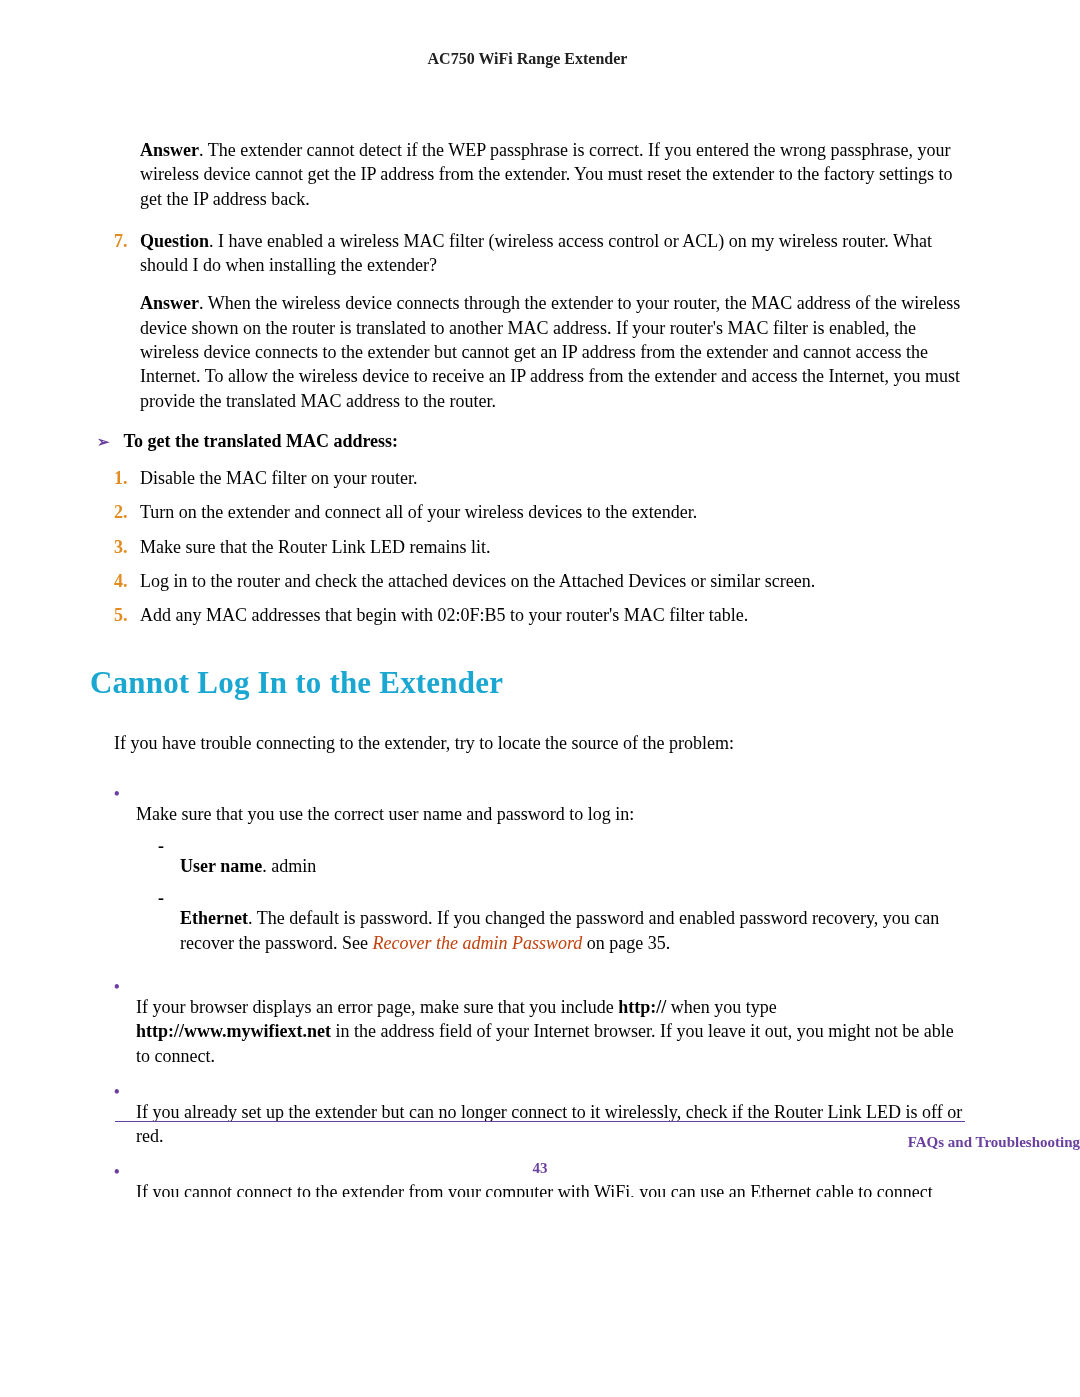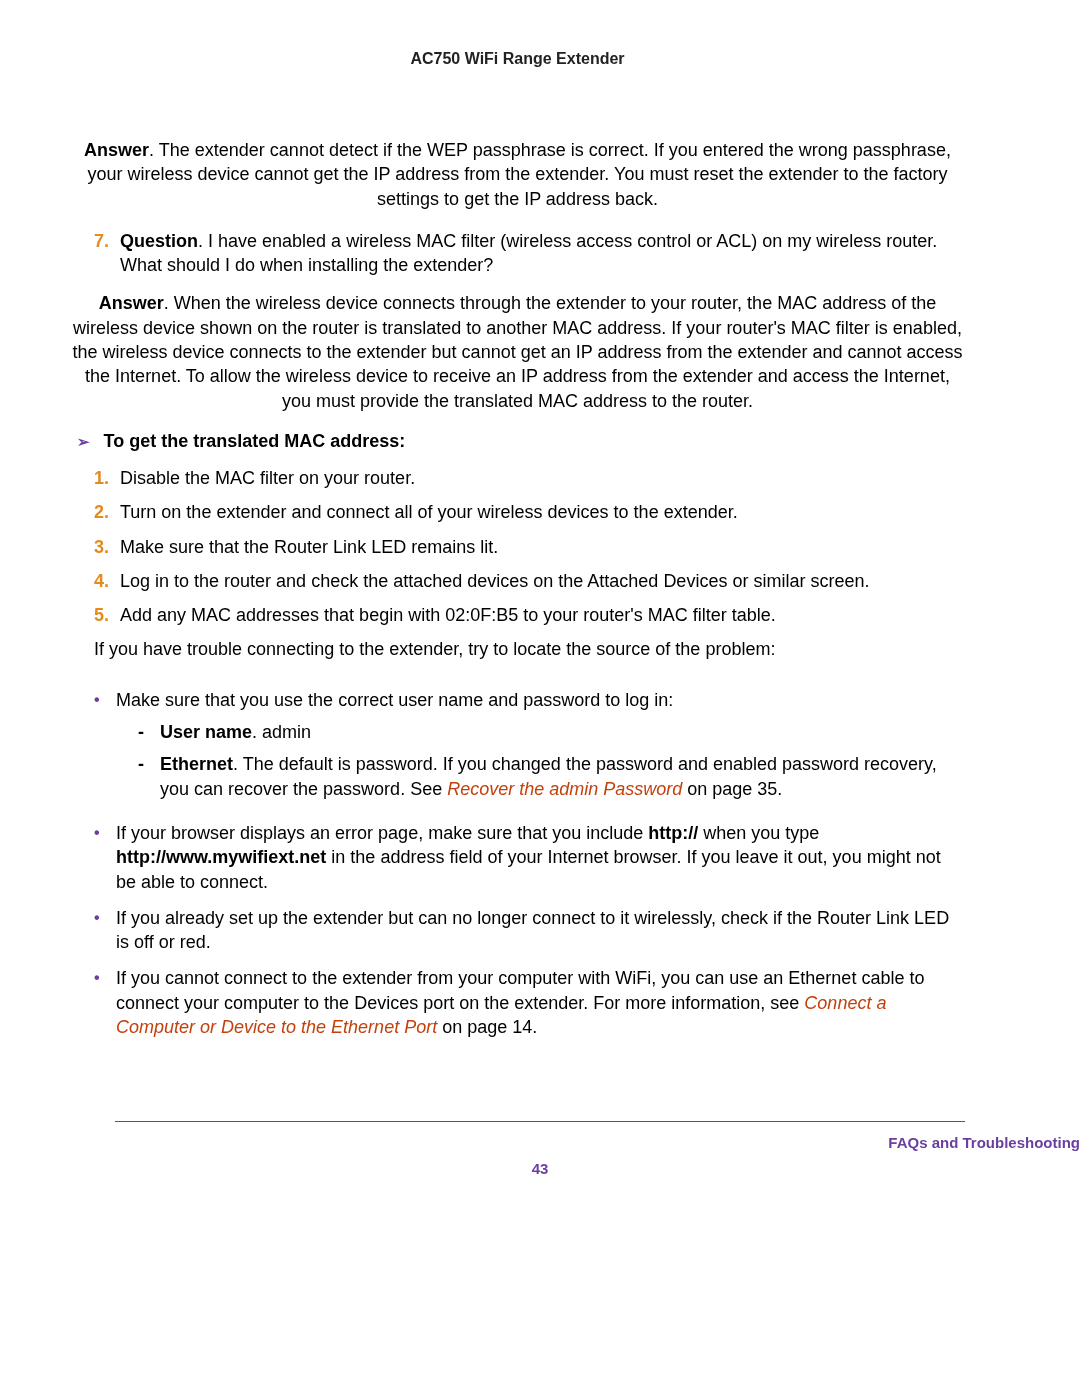--- a/index.html
+++ b/index.html
@@ -8,37 +8,38 @@
     padding: 0;
     background: #ffffff;
     font-family: Arial, Helvetica, sans-serif;
     color: #000;
   }
   .page {
     width: 1080px;
     height: 1197px;
     position: relative;
     box-sizing: border-box;
-    padding: 50px 115px 60px 70px;
+    padding: 50px 115px 60px 90px;
+    font-family: Liberation Serif, serif;
   }
   .doc-header {
     text-align: center;
     font-weight: bold;
     font-size: 16px;
     color: #222;
     margin-bottom: 70px;
   }
   .body-text {
     font-size: 18px;
     line-height: 1.35;
     color: #000;
   }
   .indent-block {
+    margin-left: 50px;
     margin-bottom: 18px;
-    text-align: center;
   }
   .num-item {
     display: flex;
     margin-left: 24px;
     margin-bottom: 14px;
   }
   .num-item .num {
     color: #e38b1f;
     font-weight: bold;
     min-width: 26px;
@@ -98,21 +99,21 @@
     line-height: 1.35;
   }
   .bullet .dot {
     color: #6a3fa0;
     min-width: 22px;
     flex-shrink: 0;
     font-size: 16px;
     line-height: 1.5;
     font-weight: bold;
   }
-  .bullet .txt { flex: 1; }
+  .bullet .txt { flex: 1; margin-top: 20px; }
   .sub-bullet {
     display: flex;
     margin: 8px 0 8px 22px;
     font-size: 18px;
     line-height: 1.35;
   }
   .sub-bullet .dash {
     font-weight: bold;
     min-width: 22px;
     flex-shrink: 0;
@@ -192,20 +193,21 @@
     <div class="step">
       <div class="num">4.</div>
       <div class="txt">Log in to the router and check the attached devices on the Attached Devices or similar screen.</div>
     </div>
     <div class="step">
       <div class="num">5.</div>
       <div class="txt">Add any MAC addresses that begin with 02:0F:B5 to your router's MAC filter table.</div>
     </div>
   </div>
 
+  <div class="section-heading">Cannot Log In to the Extender</div>
 
   <div class="para">If you have trouble connecting to the extender, try to locate the source of the problem:</div>
 
   <div class="bullet-list">
 
     <div class="bullet">
       <div class="dot">•</div>
       <div class="txt">
         <span>Make sure that you use the correct user name and password to log in:</span>
         <div class="sub-bullet">

